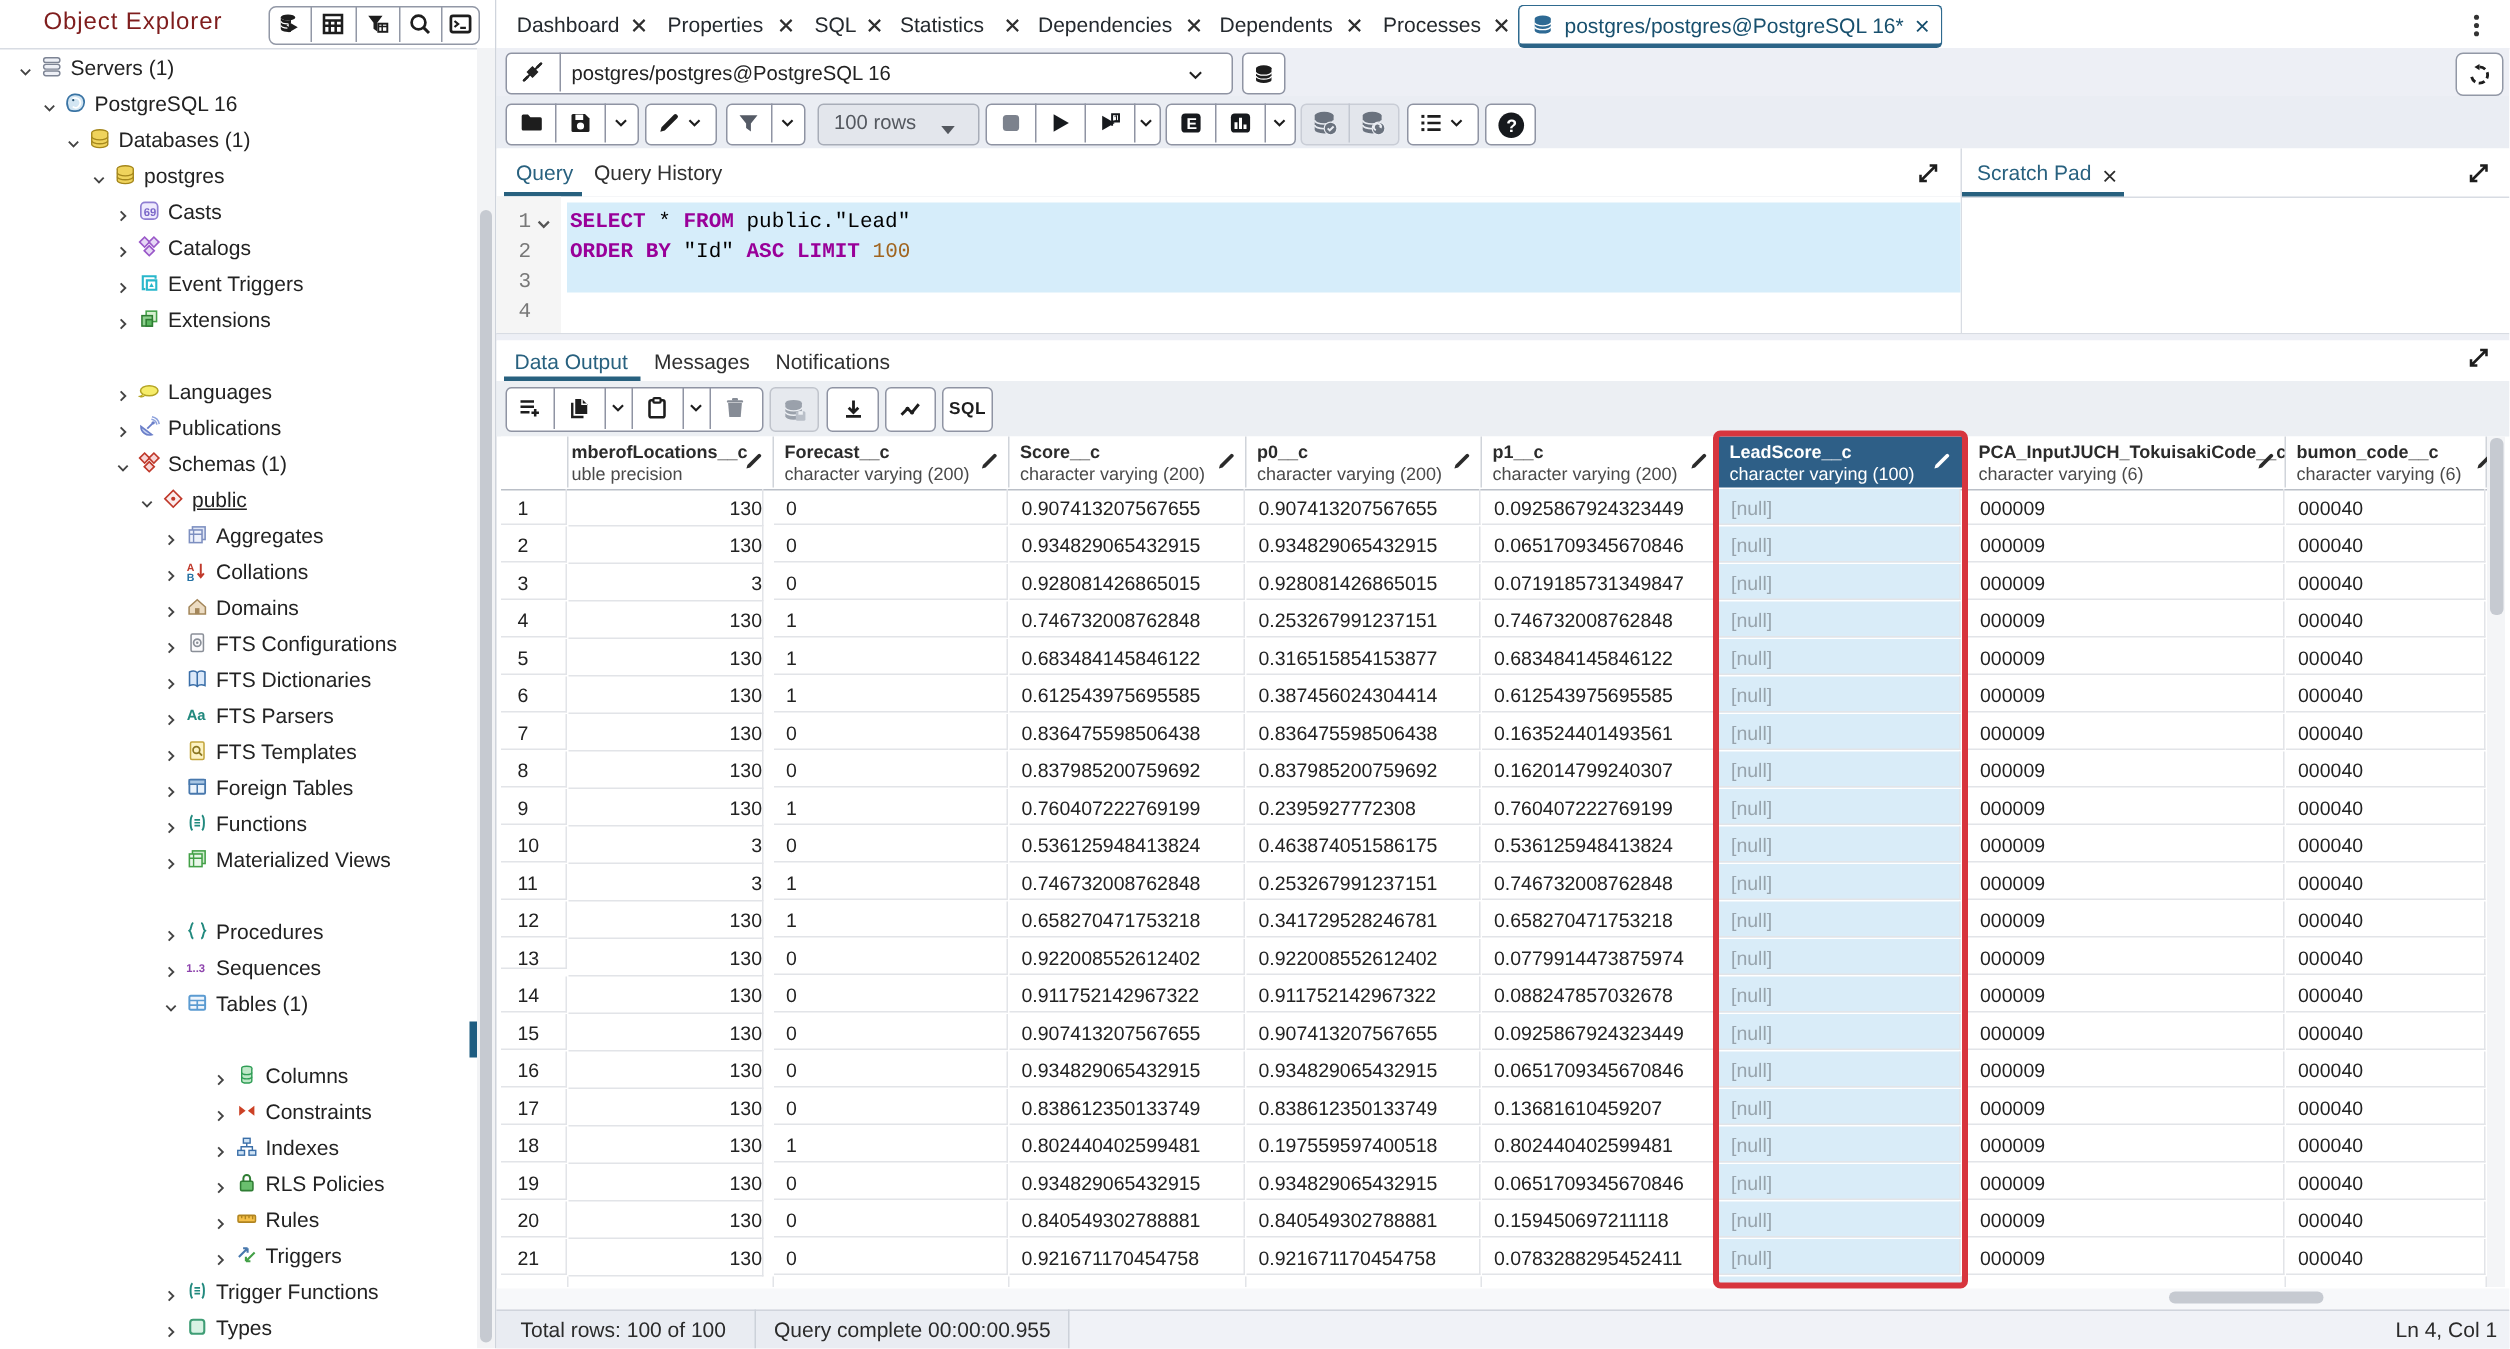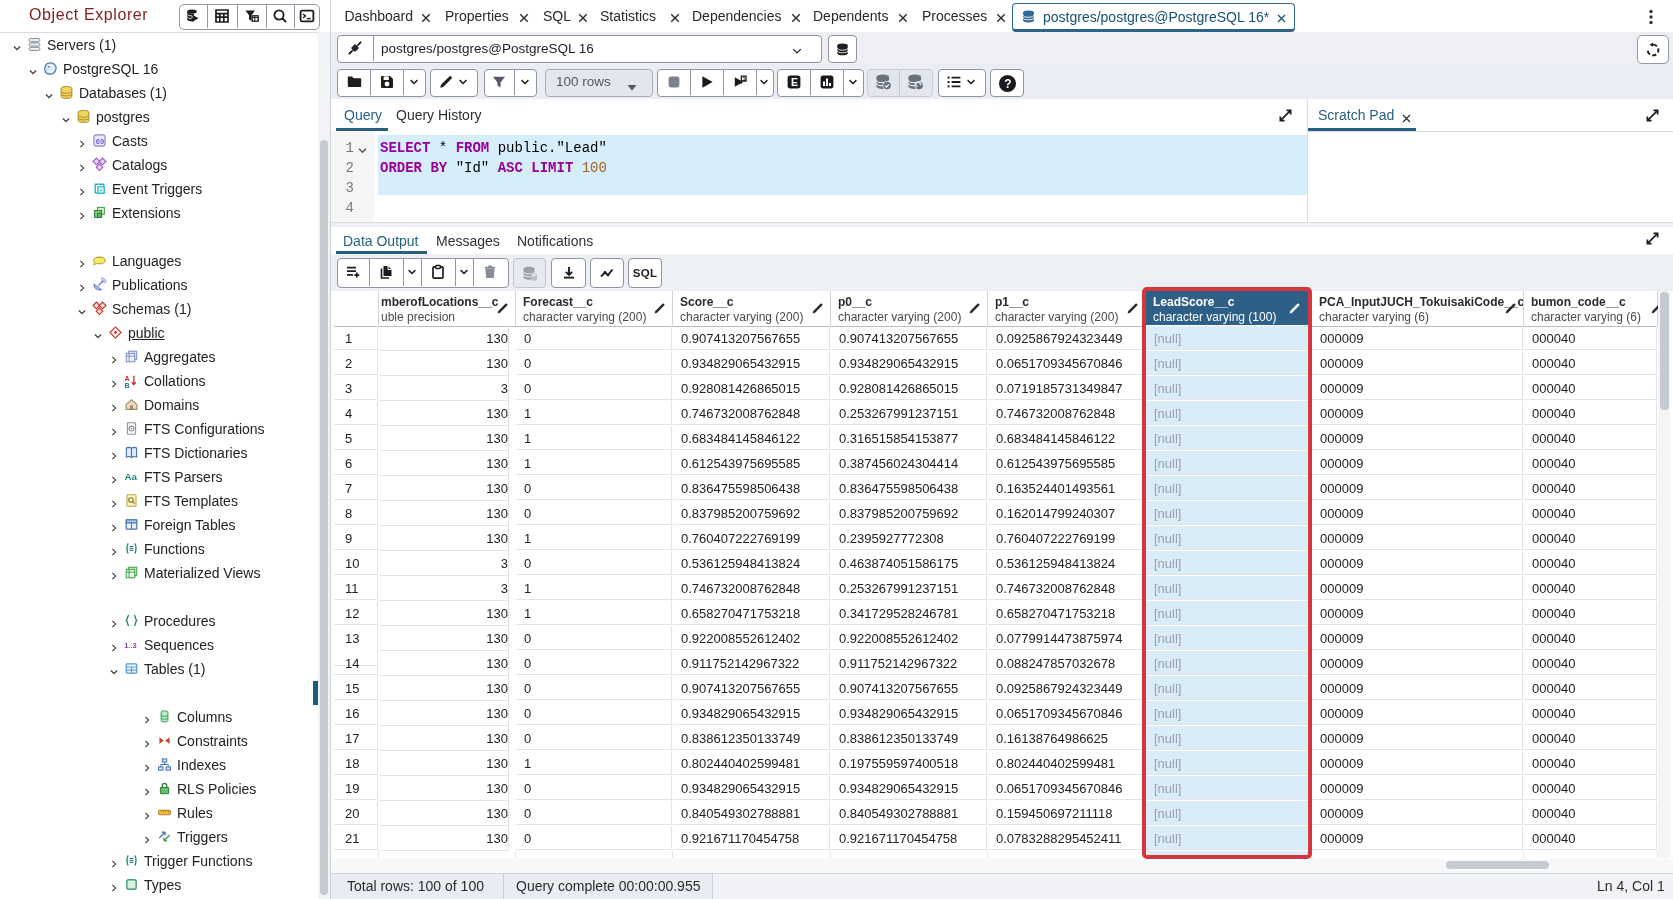--- a/index.html
+++ b/index.html
@@ -865,21 +865,21 @@
 <div class="cell" style="left:1524px;top:576px;width:133px;height:24px;padding-left:8px;box-sizing:border-box;border-right:1px solid #e2e4e8;border-bottom:1px solid #e2e4e8;">000040</div>
 <div class="cell" style="left:334px;top:601px;width:44px;height:24px;padding-left:11px;box-sizing:border-box;border-right:1px solid #e2e4e8;border-bottom:1px solid #e2e4e8;">12</div>
 <div class="cell" style="left:379px;top:601px;width:129px;height:24px;text-align:right;border-right:1px solid #e2e4e8;border-bottom:1px solid #e2e4e8;">130</div>
 <div class="cell" style="left:516px;top:601px;width:156px;height:24px;padding-left:8px;box-sizing:border-box;border-right:1px solid #e2e4e8;border-bottom:1px solid #e2e4e8;">1</div>
 <div class="cell" style="left:673px;top:601px;width:157px;height:24px;padding-left:8px;box-sizing:border-box;border-right:1px solid #e2e4e8;border-bottom:1px solid #e2e4e8;">0.658270471753218</div>
 <div class="cell" style="left:831px;top:601px;width:156px;height:24px;padding-left:8px;box-sizing:border-box;border-right:1px solid #e2e4e8;border-bottom:1px solid #e2e4e8;">0.341729528246781</div>
 <div class="cell" style="left:988px;top:601px;width:157px;height:24px;padding-left:8px;box-sizing:border-box;border-right:1px solid #e2e4e8;border-bottom:1px solid #e2e4e8;">0.658270471753218</div>
 <div class="cell" style="left:1146px;top:601px;width:161px;height:24px;padding-left:8px;box-sizing:border-box;background:#d9ecf8;color:#97a3ac;border-right:1px solid #e2e4e8;border-bottom:1px solid #e2e4e8;">[null]</div>
 <div class="cell" style="left:1312px;top:601px;width:211px;height:24px;padding-left:8px;box-sizing:border-box;border-right:1px solid #e2e4e8;border-bottom:1px solid #e2e4e8;">000009</div>
 <div class="cell" style="left:1524px;top:601px;width:133px;height:24px;padding-left:8px;box-sizing:border-box;border-right:1px solid #e2e4e8;border-bottom:1px solid #e2e4e8;">000040</div>
-<div class="cell" style="left:334px;top:626px;width:44px;height:40px;padding-left:11px;box-sizing:border-box;border-right:1px solid #e2e4e8;border-bottom:1px solid #e2e4e8;">13</div>
+<div class="cell" style="left:334px;top:626px;width:44px;height:20px;padding-left:11px;box-sizing:border-box;border-right:1px solid #e2e4e8;border-bottom:1px solid #e2e4e8;">13</div>
 <div class="cell" style="left:379px;top:626px;width:129px;height:24px;text-align:right;border-right:1px solid #e2e4e8;border-bottom:1px solid #e2e4e8;">130</div>
 <div class="cell" style="left:516px;top:626px;width:156px;height:24px;padding-left:8px;box-sizing:border-box;border-right:1px solid #e2e4e8;border-bottom:1px solid #e2e4e8;">0</div>
 <div class="cell" style="left:673px;top:626px;width:157px;height:24px;padding-left:8px;box-sizing:border-box;border-right:1px solid #e2e4e8;border-bottom:1px solid #e2e4e8;">0.922008552612402</div>
 <div class="cell" style="left:831px;top:626px;width:156px;height:24px;padding-left:8px;box-sizing:border-box;border-right:1px solid #e2e4e8;border-bottom:1px solid #e2e4e8;">0.922008552612402</div>
 <div class="cell" style="left:988px;top:626px;width:157px;height:24px;padding-left:8px;box-sizing:border-box;border-right:1px solid #e2e4e8;border-bottom:1px solid #e2e4e8;">0.0779914473875974</div>
 <div class="cell" style="left:1146px;top:626px;width:161px;height:24px;padding-left:8px;box-sizing:border-box;background:#d9ecf8;color:#97a3ac;border-right:1px solid #e2e4e8;border-bottom:1px solid #e2e4e8;">[null]</div>
 <div class="cell" style="left:1312px;top:626px;width:211px;height:24px;padding-left:8px;box-sizing:border-box;border-right:1px solid #e2e4e8;border-bottom:1px solid #e2e4e8;">000009</div>
 <div class="cell" style="left:1524px;top:626px;width:133px;height:24px;padding-left:8px;box-sizing:border-box;border-right:1px solid #e2e4e8;border-bottom:1px solid #e2e4e8;">000040</div>
 <div class="cell" style="left:334px;top:651px;width:44px;height:24px;padding-left:11px;box-sizing:border-box;border-right:1px solid #e2e4e8;border-bottom:1px solid #e2e4e8;">14</div>
 <div class="cell" style="left:379px;top:651px;width:129px;height:24px;text-align:right;border-right:1px solid #e2e4e8;border-bottom:1px solid #e2e4e8;">130</div>
@@ -906,21 +906,21 @@
 <div class="cell" style="left:831px;top:701px;width:156px;height:24px;padding-left:8px;box-sizing:border-box;border-right:1px solid #e2e4e8;border-bottom:1px solid #e2e4e8;">0.934829065432915</div>
 <div class="cell" style="left:988px;top:701px;width:157px;height:24px;padding-left:8px;box-sizing:border-box;border-right:1px solid #e2e4e8;border-bottom:1px solid #e2e4e8;">0.0651709345670846</div>
 <div class="cell" style="left:1146px;top:701px;width:161px;height:24px;padding-left:8px;box-sizing:border-box;background:#d9ecf8;color:#97a3ac;border-right:1px solid #e2e4e8;border-bottom:1px solid #e2e4e8;">[null]</div>
 <div class="cell" style="left:1312px;top:701px;width:211px;height:24px;padding-left:8px;box-sizing:border-box;border-right:1px solid #e2e4e8;border-bottom:1px solid #e2e4e8;">000009</div>
 <div class="cell" style="left:1524px;top:701px;width:133px;height:24px;padding-left:8px;box-sizing:border-box;border-right:1px solid #e2e4e8;border-bottom:1px solid #e2e4e8;">000040</div>
 <div class="cell" style="left:334px;top:726px;width:44px;height:24px;padding-left:11px;box-sizing:border-box;border-right:1px solid #e2e4e8;border-bottom:1px solid #e2e4e8;">17</div>
 <div class="cell" style="left:379px;top:726px;width:129px;height:24px;text-align:right;border-right:1px solid #e2e4e8;border-bottom:1px solid #e2e4e8;">130</div>
 <div class="cell" style="left:516px;top:726px;width:156px;height:24px;padding-left:8px;box-sizing:border-box;border-right:1px solid #e2e4e8;border-bottom:1px solid #e2e4e8;">0</div>
 <div class="cell" style="left:673px;top:726px;width:157px;height:24px;padding-left:8px;box-sizing:border-box;border-right:1px solid #e2e4e8;border-bottom:1px solid #e2e4e8;">0.838612350133749</div>
 <div class="cell" style="left:831px;top:726px;width:156px;height:24px;padding-left:8px;box-sizing:border-box;border-right:1px solid #e2e4e8;border-bottom:1px solid #e2e4e8;">0.838612350133749</div>
-<div class="cell" style="left:988px;top:726px;width:157px;height:24px;padding-left:8px;box-sizing:border-box;border-right:1px solid #e2e4e8;border-bottom:1px solid #e2e4e8;">0.16138764986625</div>
+<div class="cell" style="left:988px;top:726px;width:157px;height:24px;padding-left:8px;box-sizing:border-box;border-right:1px solid #e2e4e8;border-bottom:1px solid #e2e4e8;">0.13681610459207</div>
 <div class="cell" style="left:1146px;top:726px;width:161px;height:24px;padding-left:8px;box-sizing:border-box;background:#d9ecf8;color:#97a3ac;border-right:1px solid #e2e4e8;border-bottom:1px solid #e2e4e8;">[null]</div>
 <div class="cell" style="left:1312px;top:726px;width:211px;height:24px;padding-left:8px;box-sizing:border-box;border-right:1px solid #e2e4e8;border-bottom:1px solid #e2e4e8;">000009</div>
 <div class="cell" style="left:1524px;top:726px;width:133px;height:24px;padding-left:8px;box-sizing:border-box;border-right:1px solid #e2e4e8;border-bottom:1px solid #e2e4e8;">000040</div>
 <div class="cell" style="left:334px;top:751px;width:44px;height:24px;padding-left:11px;box-sizing:border-box;border-right:1px solid #e2e4e8;border-bottom:1px solid #e2e4e8;">18</div>
 <div class="cell" style="left:379px;top:751px;width:129px;height:24px;text-align:right;border-right:1px solid #e2e4e8;border-bottom:1px solid #e2e4e8;">130</div>
 <div class="cell" style="left:516px;top:751px;width:156px;height:24px;padding-left:8px;box-sizing:border-box;border-right:1px solid #e2e4e8;border-bottom:1px solid #e2e4e8;">1</div>
 <div class="cell" style="left:673px;top:751px;width:157px;height:24px;padding-left:8px;box-sizing:border-box;border-right:1px solid #e2e4e8;border-bottom:1px solid #e2e4e8;">0.802440402599481</div>
 <div class="cell" style="left:831px;top:751px;width:156px;height:24px;padding-left:8px;box-sizing:border-box;border-right:1px solid #e2e4e8;border-bottom:1px solid #e2e4e8;">0.197559597400518</div>
 <div class="cell" style="left:988px;top:751px;width:157px;height:24px;padding-left:8px;box-sizing:border-box;border-right:1px solid #e2e4e8;border-bottom:1px solid #e2e4e8;">0.802440402599481</div>
 <div class="cell" style="left:1146px;top:751px;width:161px;height:24px;padding-left:8px;box-sizing:border-box;background:#d9ecf8;color:#97a3ac;border-right:1px solid #e2e4e8;border-bottom:1px solid #e2e4e8;">[null]</div>

